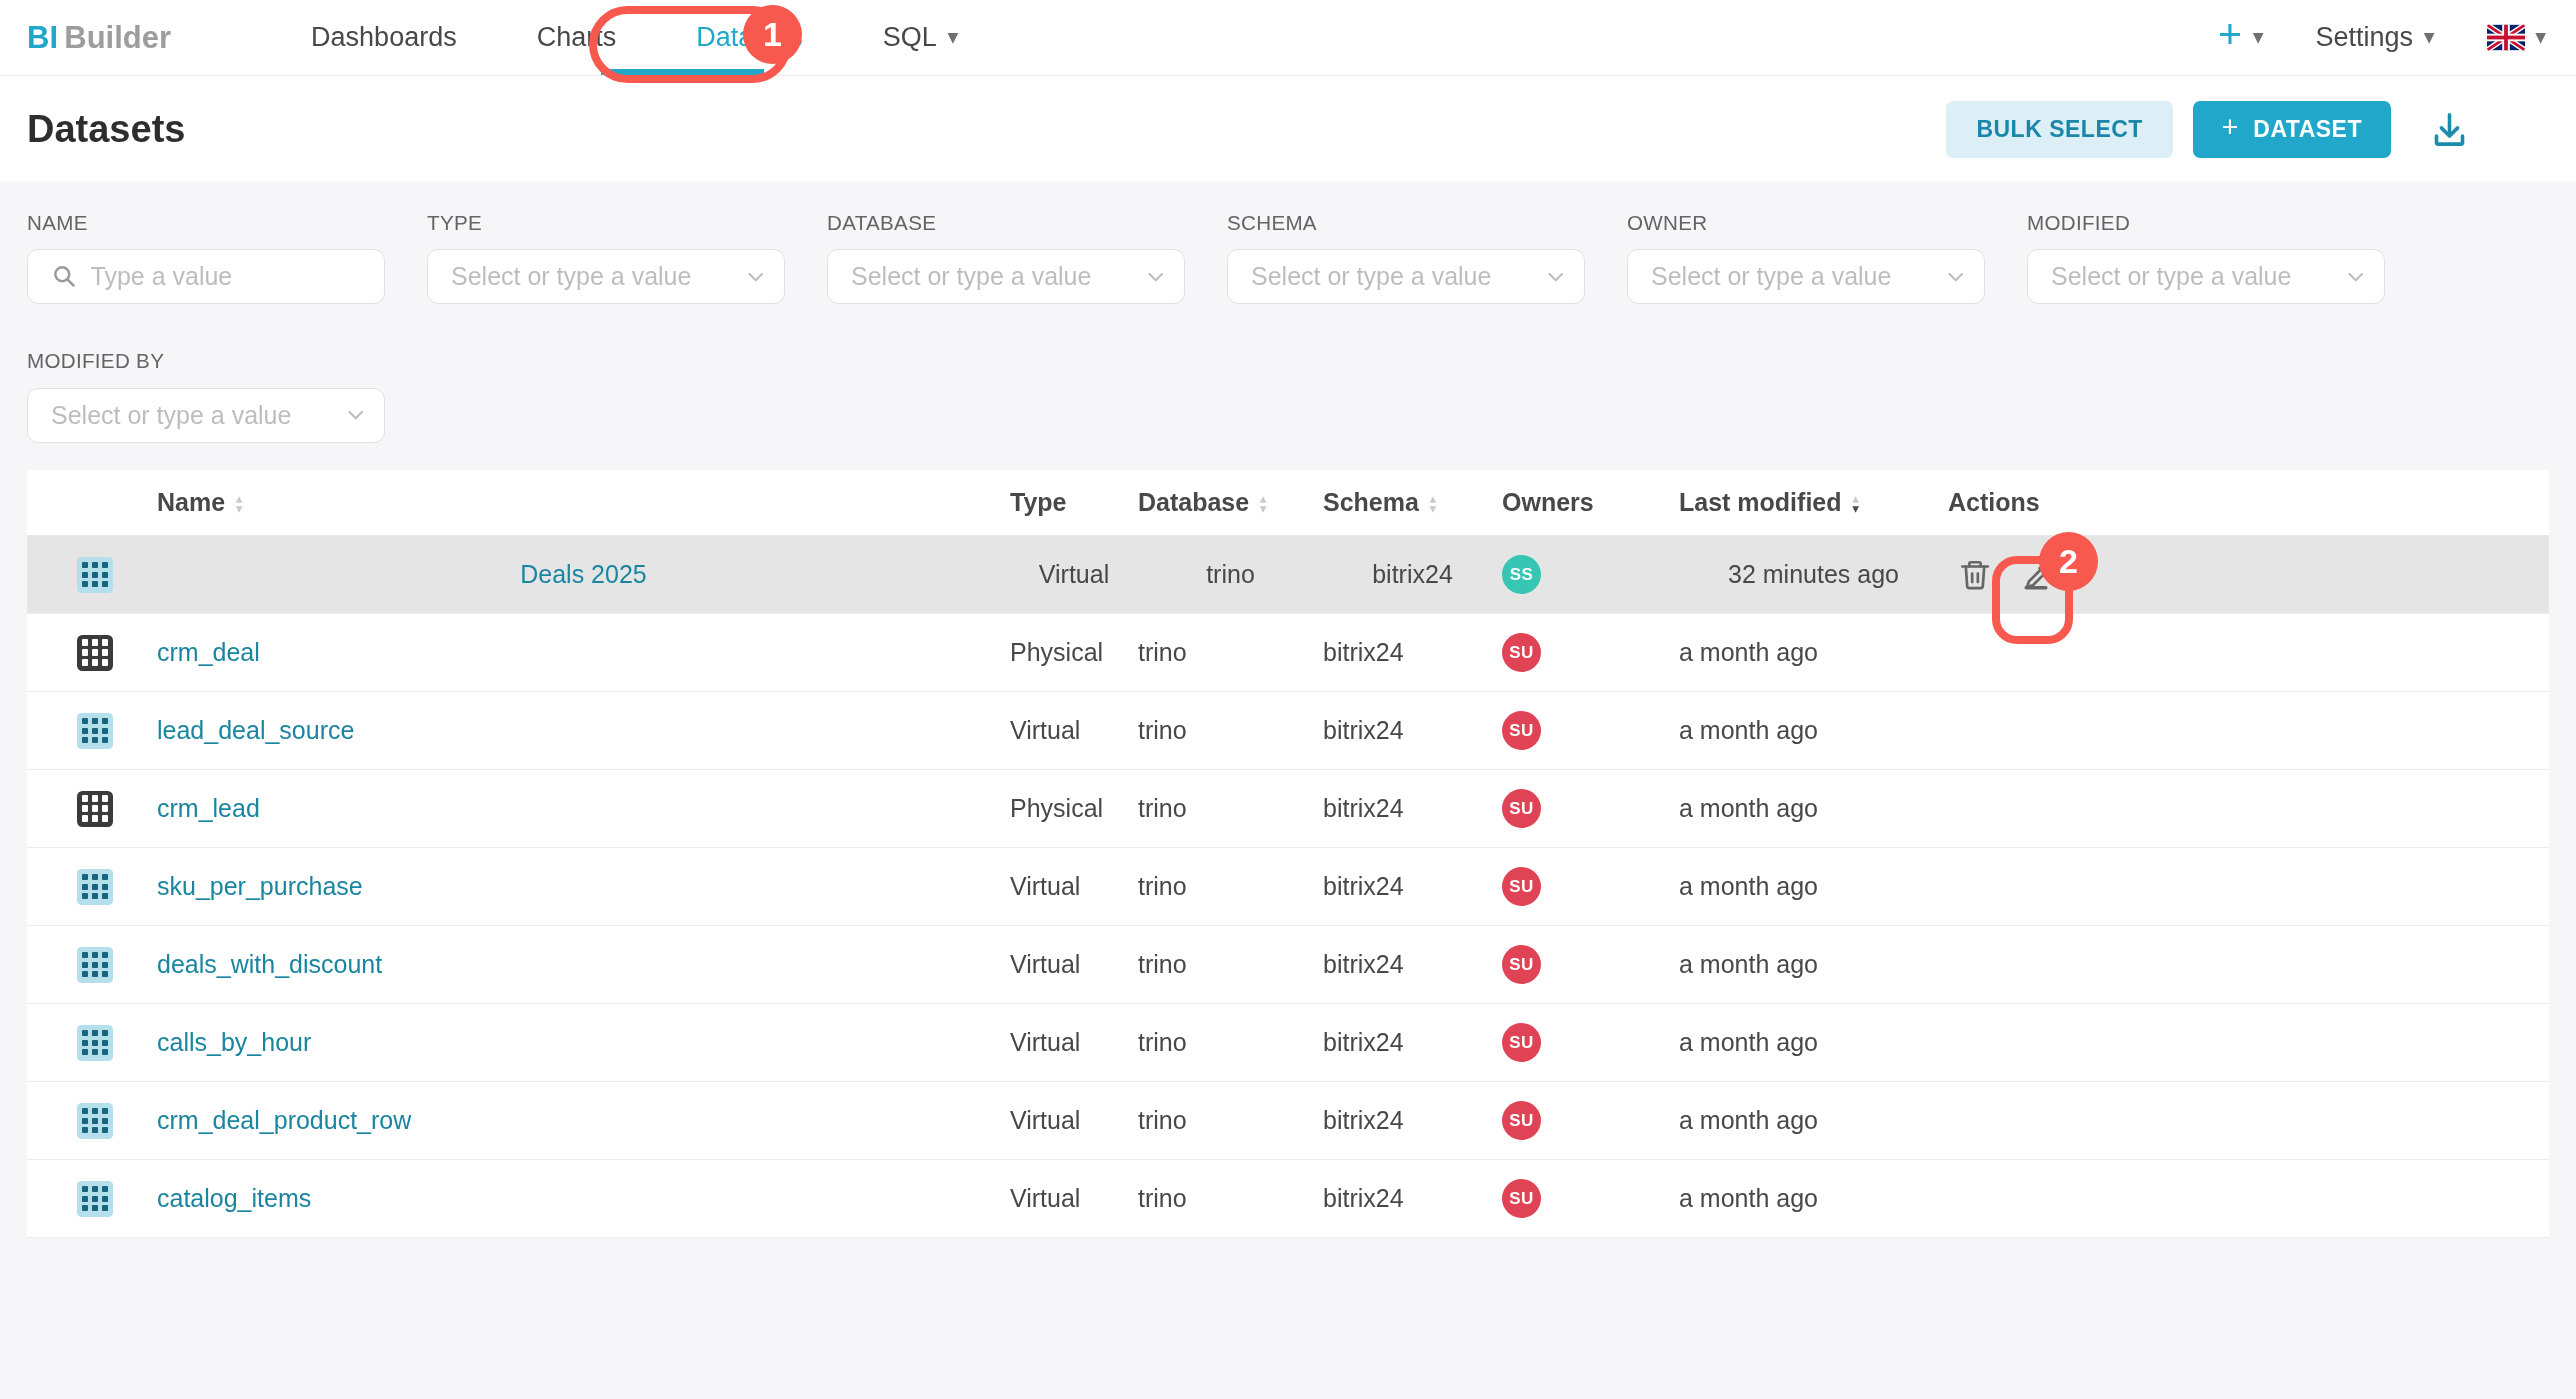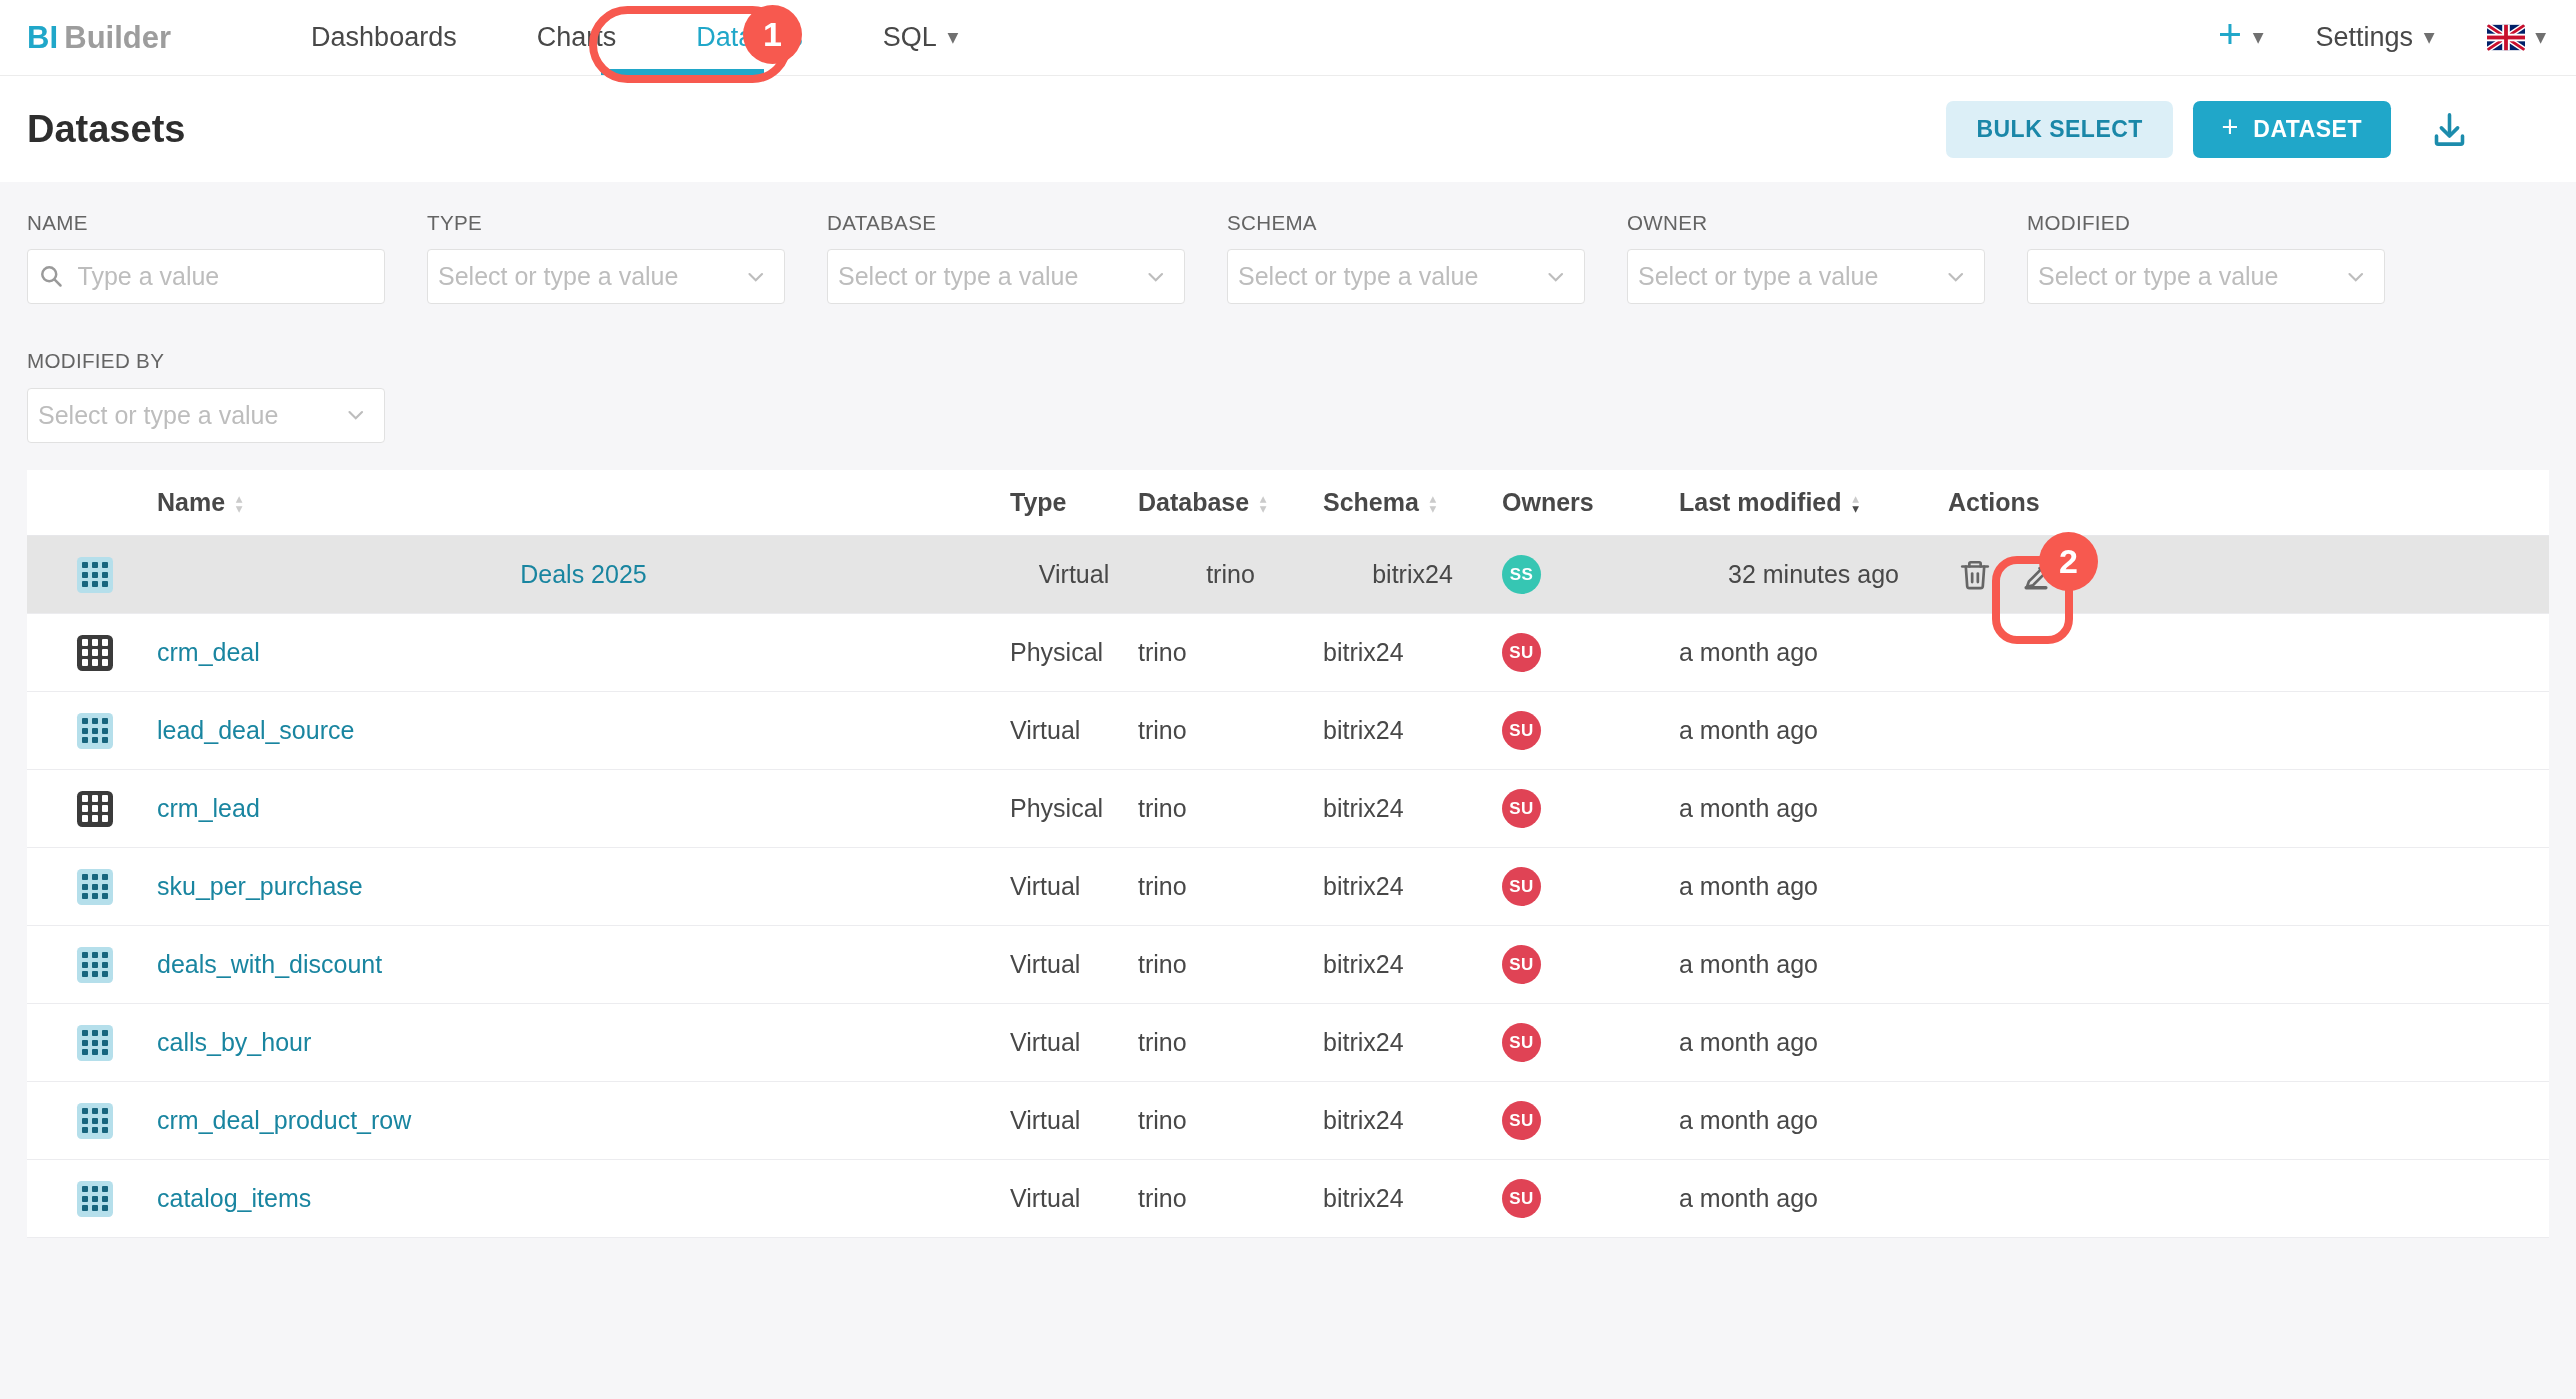--- a/index.html
+++ b/index.html
@@ -67,22 +67,22 @@
   
   .content { padding:29px 27px 0; }
 
   .filters-grid {
     display:grid; grid-template-columns:repeat(6,358px); column-gap:42px; row-gap:45px;
   }
   .filter-label {
     display:block; font-size:20.6px; color:#646464; letter-spacing:0.3px; margin-bottom:14.3px;
   }
   .filter-box {
-    height:55px; background:#fff; border:1.8px solid #E1E1E1; border-radius:4px;
-    display:flex; align-items:center; padding:0 18px 0 10px;
+    height:55px; background:#fff; border:1.8px solid #E1E1E1; border-radius:11px;
+    display:flex; align-items:center; padding:0 18px 0 23px;
   }
   .filter-box input {
     flex:1; min-width:0; border:none; outline:none; font-size:25px; color:#484848;
     background:transparent; font-family:inherit;
   }
   .filter-box input::placeholder { color:#BDBDBD; }
   .filter-box .lead-icon { margin-right:12.5px; display:flex; flex:none; }
   .filter-box .trail-icon { margin-left:10.7px; display:flex; flex:none; }
 
   

